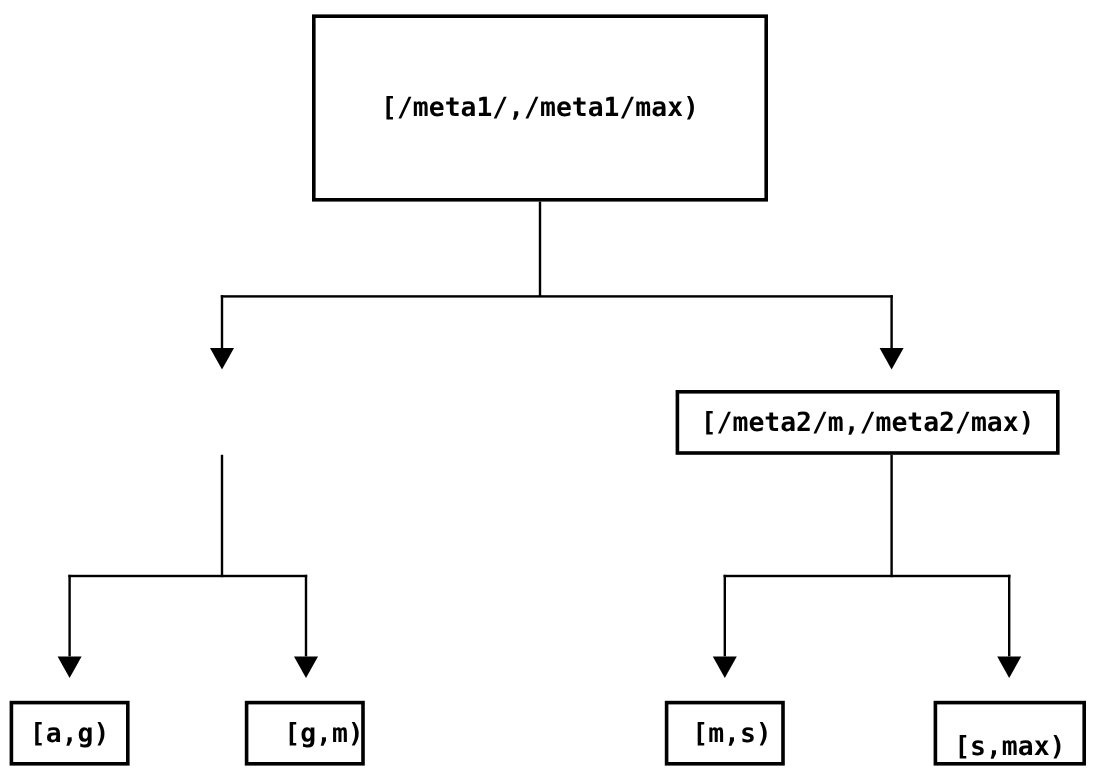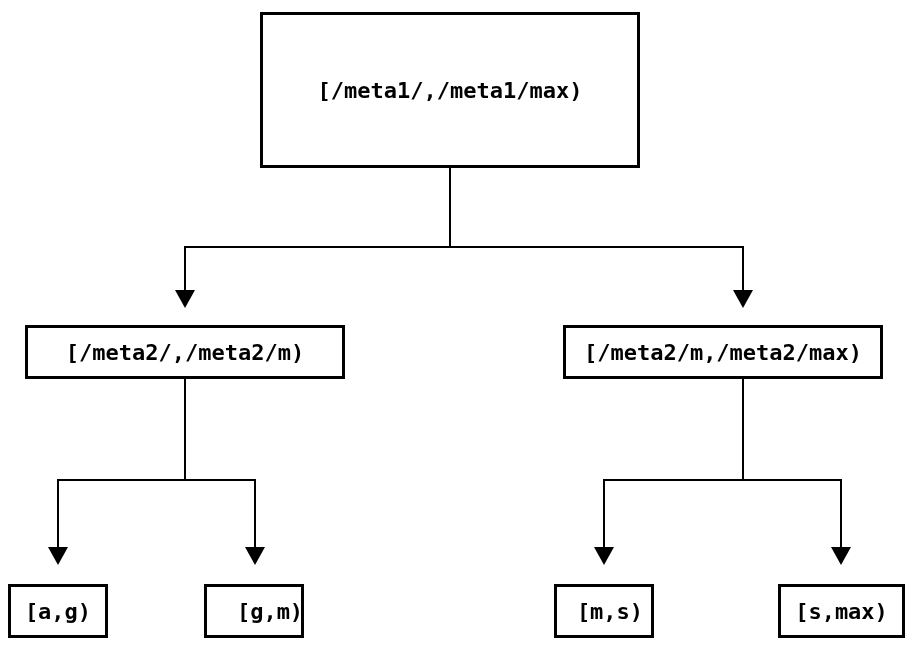--- a/index.html
+++ b/index.html
@@ -28,21 +28,21 @@
     color: #000000;
     white-space: pre;
     letter-spacing: 0;
   }
   .node-root   { left: 260px; top: 12px;  width: 380px; height: 156px; }
   .node-mid-l  { left: 25px;  top: 325px; width: 320px; height: 54px; }
   .node-mid-r  { left: 563px; top: 325px; width: 320px; height: 54px; }
   .node-leaf-1 { left: 8px;   top: 584px; width: 100px; height: 54px; justify-content: center; }
   .node-leaf-2 { left: 204px; top: 584px; width: 100px; height: 54px; padding-left: 32px; }
   .node-leaf-3 { left: 554px; top: 584px; width: 100px; height: 54px; padding-left: 12px; }
-  .node-leaf-4 { left: 778px; top: 584px; width: 127px; height: 54px; }
+  .node-leaf-4 { left: 778px; top: 584px; width: 127px; height: 54px; align-items: flex-end; }
 
   .line {
     position: absolute;
     background: #000000;
   }
   
   .l1-stem   { left: 449px; top: 168px; width: 2px;   height: 79px; }
   .l1-bar    { left: 184px; top: 246px; width: 560px; height: 2px; }
   .l1-drop-l { left: 184px; top: 246px; width: 2px;   height: 44px; }
   .l1-drop-r { left: 742px; top: 246px; width: 2px;   height: 44px; }
@@ -76,23 +76,20 @@
 </style>
 </head>
 <body>
 
 <div class="canvas">
 
   <div class="node node-root">
     <span>[/meta1/,/meta1/max)</span>
   </div>
 
-  <div class="node node-mid-l">
-    <span>[/meta2/,/meta2/m)</span>
-  </div>
 
   <div class="node node-mid-r">
     <span>[/meta2/m,/meta2/max)</span>
   </div>
 
   <div class="node node-leaf-1">
     <span>[a,g)</span>
   </div>
 
   <div class="node node-leaf-2">

